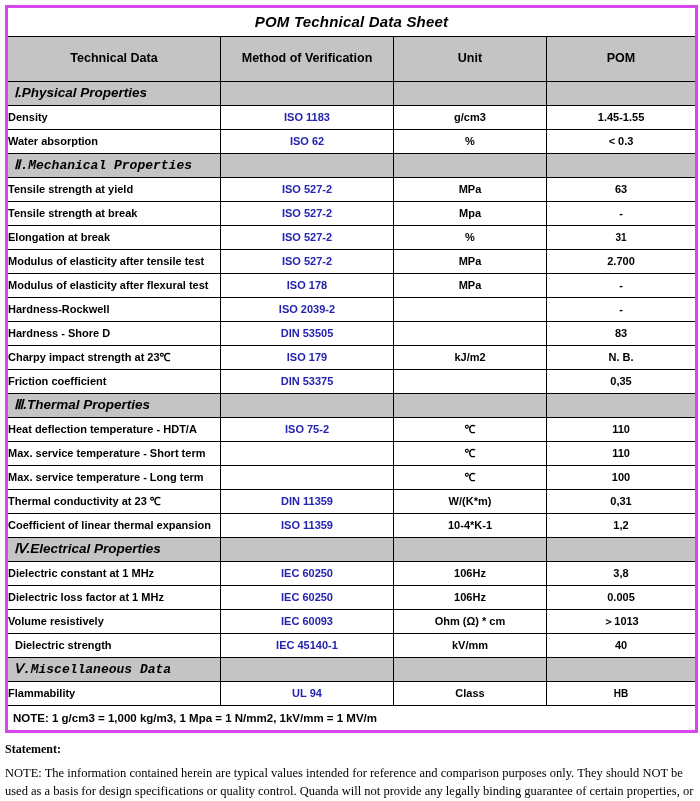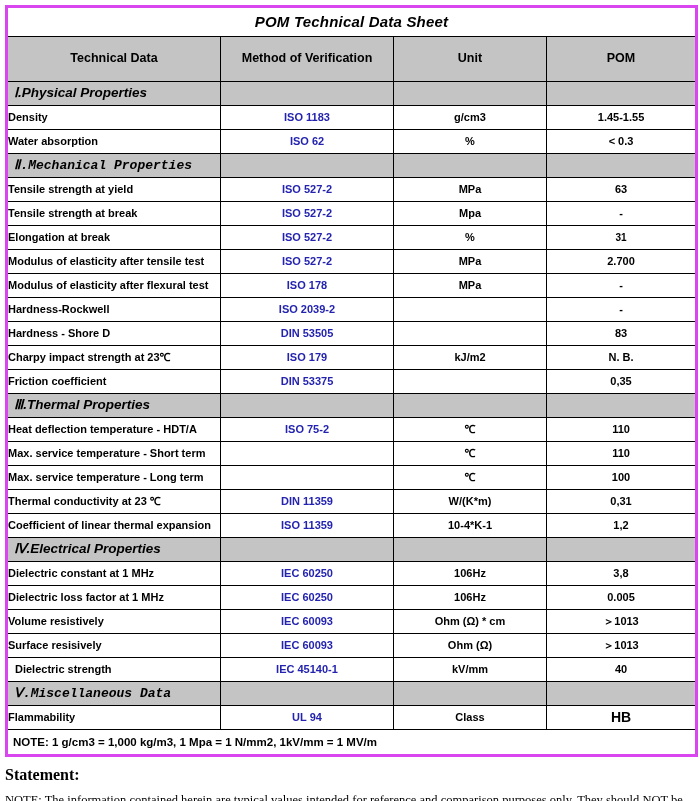--- a/index.html
+++ b/index.html
@@ -117,41 +117,41 @@
     text-align: center;
     font-size: 11px;
     font-weight: normal;
   }
   td.col-value {
     text-align: center;
     font-size: 11px;
     font-weight: normal;
   }
   td.col-value.small { font-size: 10px; }
-  td.col-value.big   { font-size: 14px; }
+  td.col-value.big   { font-size: 10px; }
 
   
   tr.noterow td {
     height: 24px;
     background: #ffffff;
     text-align: left;
     padding-left: 5px;
     font-size: 11.5px;
     font-weight: bold;
   }
 
   
   .statement {
     width: 690px;
     margin-top: 9px;
     font-family: "Liberation Serif", serif;
     color: #000000;
   }
   .statement-title {
-    font-size: 16px;
+    font-size: 12px;
     font-weight: bold;
     margin-bottom: 7px;
   }
   .statement-body {
     font-size: 12.5px;
     line-height: 1.45;
     text-align: left;
   }
 </style>
 </head>
@@ -311,26 +311,20 @@
           <td class="col-unit">106Hz</td>
           <td class="col-value">0.005</td>
         </tr>
         <tr class="datarow">
           <td class="col-name">Volume resistively</td>
           <td class="col-method">IEC 60093</td>
           <td class="col-unit">Ohm (Ω) * cm</td>
           <td class="col-value">＞1013</td>
         </tr>
         <tr class="datarow">
-          <td class="col-name">Surface resisively</td>
-          <td class="col-method">IEC 60093</td>
-          <td class="col-unit">Ohm (Ω)</td>
-          <td class="col-value">＞1013</td>
-        </tr>
-        <tr class="datarow">
           <td class="col-name indent"> Dielectric strength</td>
           <td class="col-method">IEC 45140-1</td>
           <td class="col-unit">kV/mm</td>
           <td class="col-value">40</td>
         </tr>
         <tr class="section">
           <td class="sec-label"><span class="sec-mono">Ⅴ.Miscellaneous Data</span></td>
           <td></td>
           <td></td>
           <td></td>

